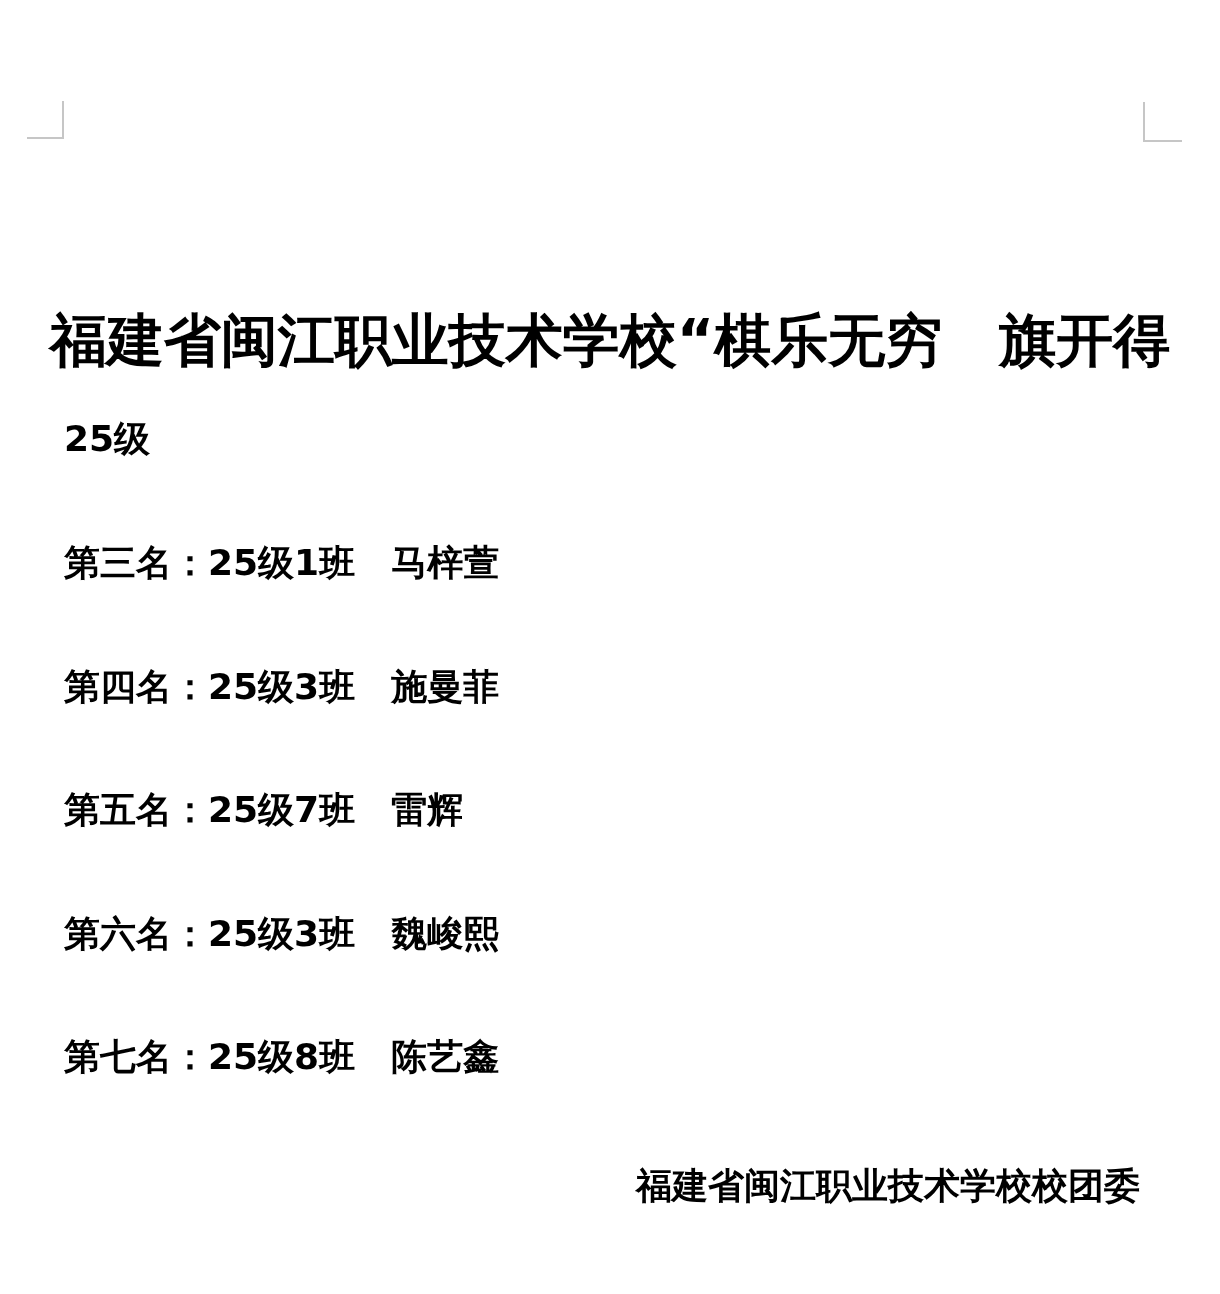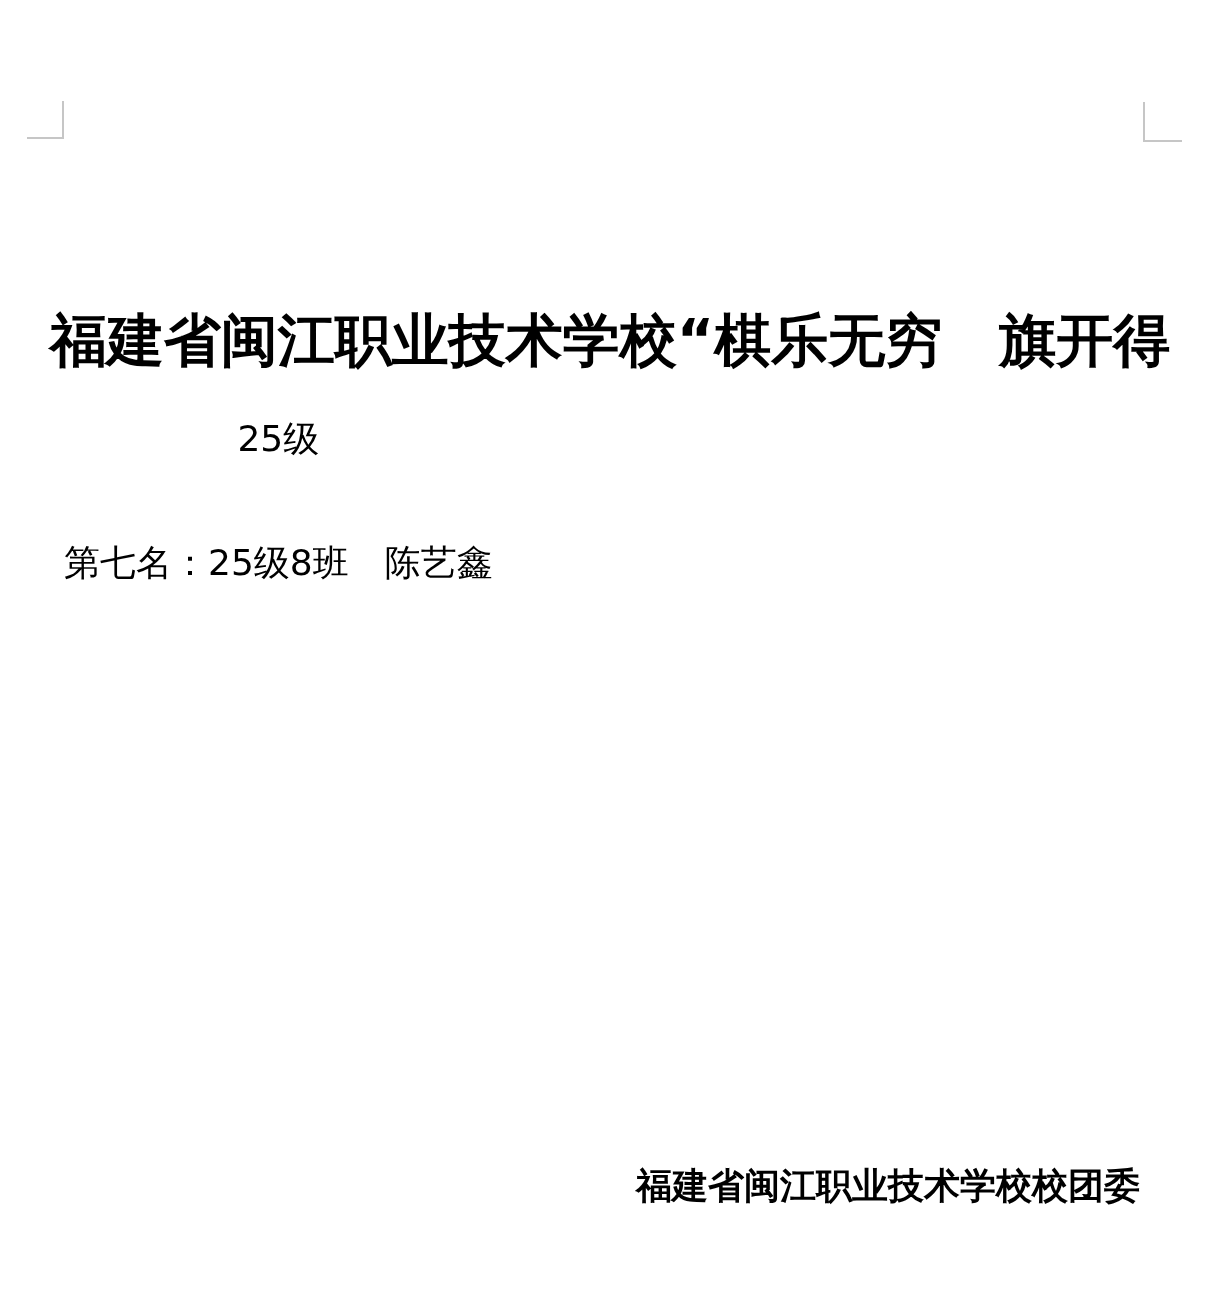--- a/index.html
+++ b/index.html
@@ -54,22 +54,21 @@
   .award-list {
     position: absolute;
     left: 64px;
     top: 336px;
     font-size: 36px;
     line-height: 41.2px;
     white-space: pre;
   }
   .grade-header,
   .award-line {
-    font-weight: normal;
-    text-align: center;
+    font-weight: bold;
   }
   .footer {
     position: absolute;
     right: 80px;
     top: 1077px;
     text-align: right;
     font-size: 36px;
     line-height: 43.5px;
     white-space: pre;
   }
@@ -81,20 +80,24 @@
 
   <div class="boundary-mark left"></div>
   <div class="boundary-mark right"></div>
 
   <h1 class="title">
     <span class="title-line">福建省闽江职业技术学校“棋乐无穷　旗开得</span>
   </h1>
 
   <div class="award-list">
     <div class="grade-header">25级</div>
+    <div class="award-line">第三名：25级1班　马梓萱</div>
+    <div class="award-line">第四名：25级3班　施曼菲</div>
+    <div class="award-line">第五名：25级7班　雷辉</div>
+    <div class="award-line">第六名：25级3班　魏峻熙</div>
     <div class="award-line">第七名：25级8班　陈艺鑫</div>
     
     
     
     
     
     
     
     
     

